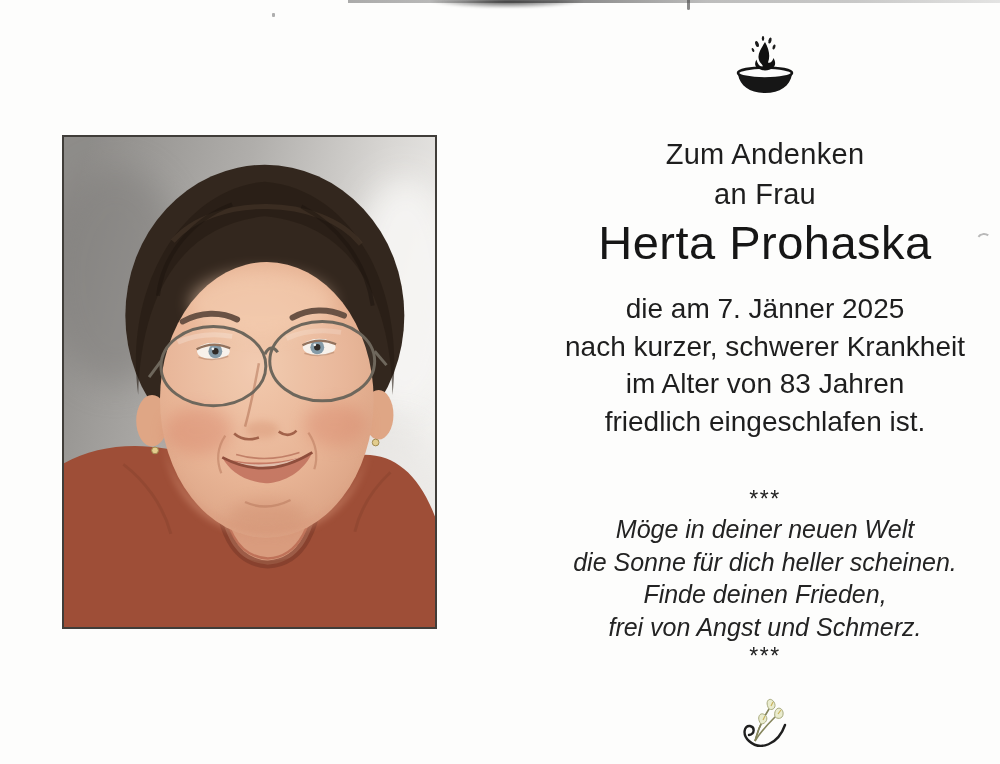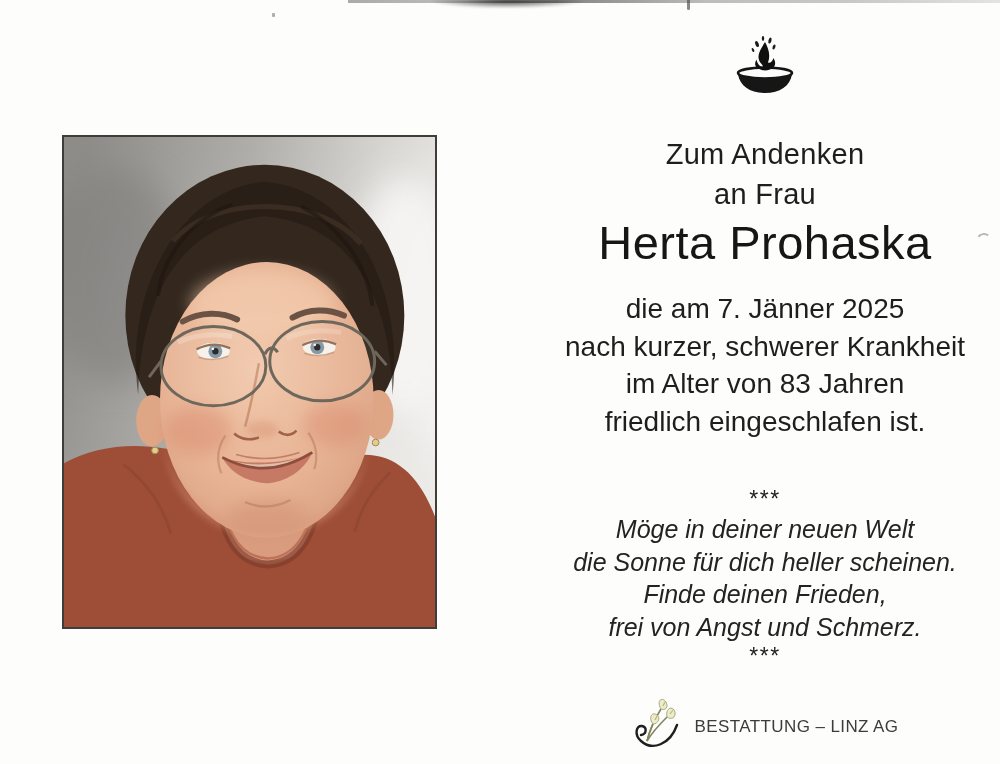--- a/index.html
+++ b/index.html
@@ -198,17 +198,16 @@
             <path d="M15,44 C17,37 19,31 21,27"></path>
           </g>
           <g fill="#eaeccf" stroke="#a9ab7e" stroke-width="1">
             <path d="M29,12 C24,4 30,-1 34,5 C37,10 33,14 29,12Z"></path>
             <path d="M35,20 C33,11 41,8 43,15 C44,21 39,23 35,20Z"></path>
             <path d="M21,27 C16,21 20,14 25,18 C29,21 26,27 21,27Z"></path>
           </g>
           <path d="M31,9 L33,5 M38,17 L41,13 M23,23 L25,19" stroke="#c9b45e" stroke-width="1.2"></path>
         </svg>
       </span>
-      <span class="fh-name">BESTATTUNG – LINZ AG</span>
     </div>
 
   </div>
 </div>
 
 </body></html>

